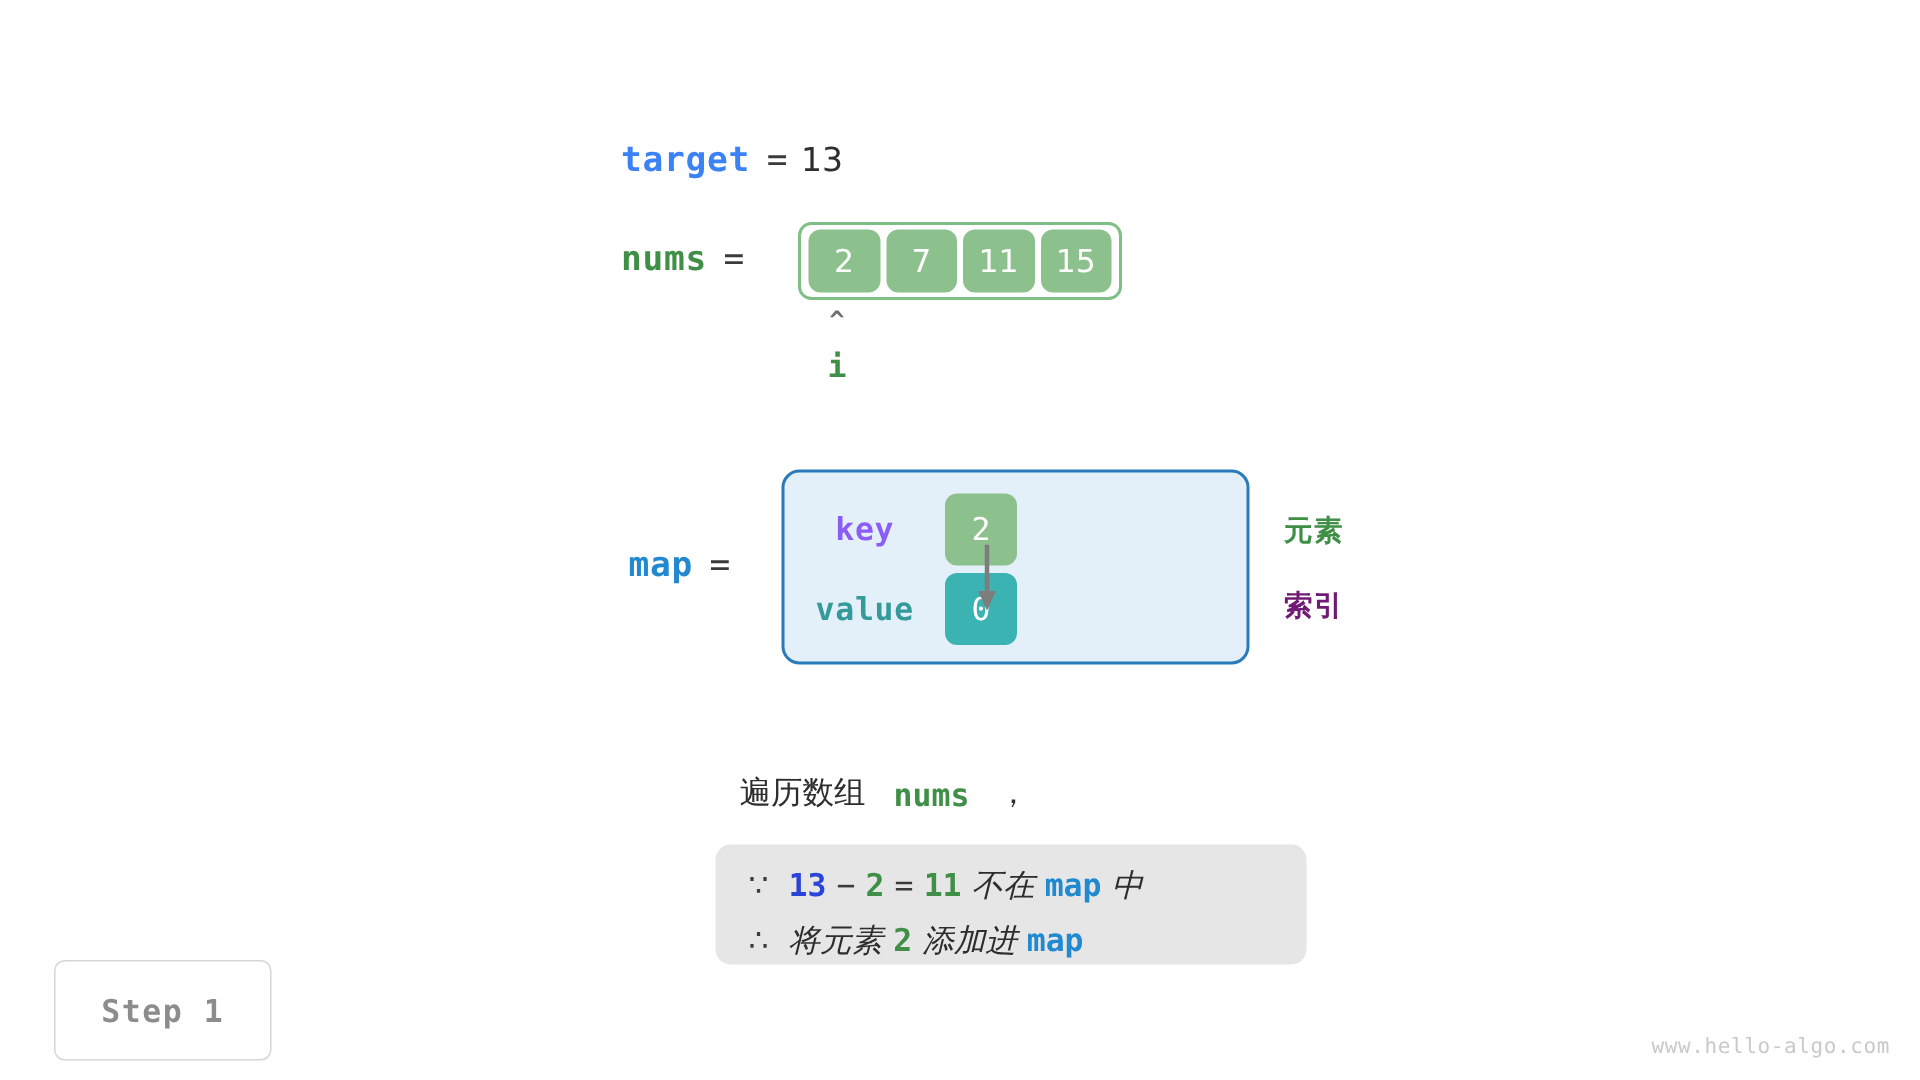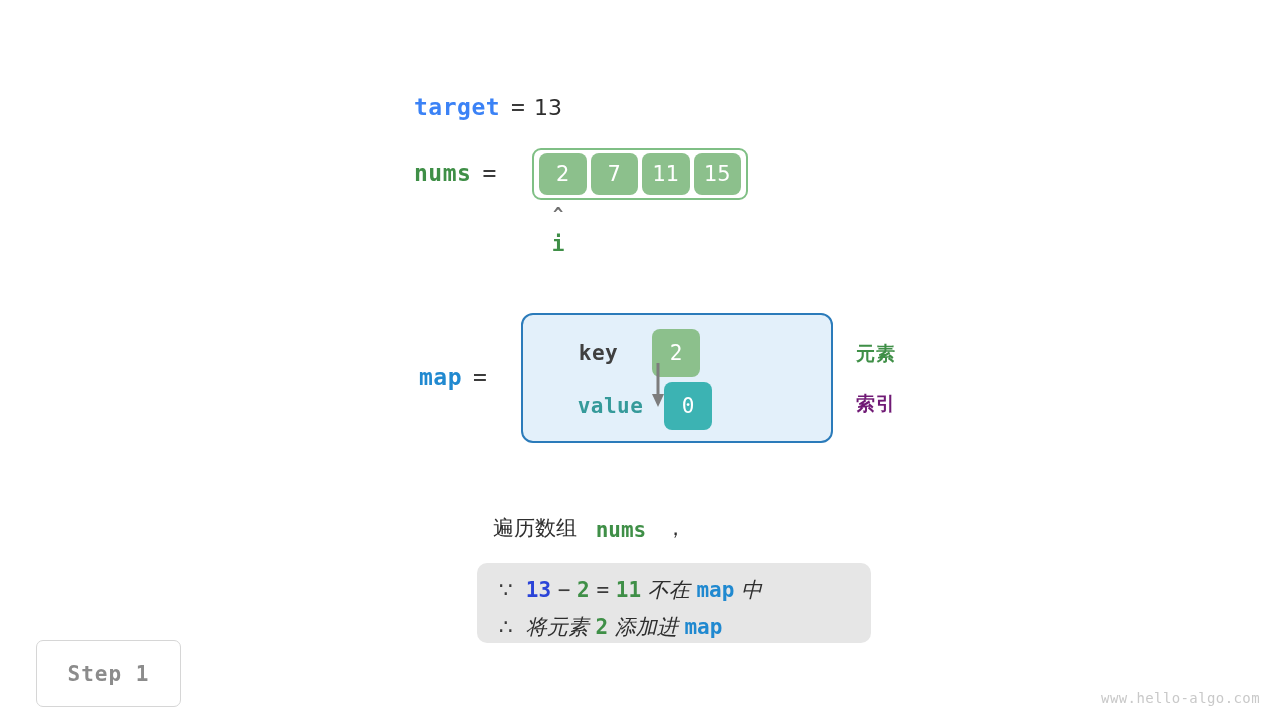--- a/index.html
+++ b/index.html
@@ -163,22 +163,22 @@
   #map-row-key   { top: 12px; }
   #map-row-value { top: 65px; }
 
   .map-row-label {
     width: 107px;
     text-align: center;
     font-size: 21px;
     font-weight: bold;
     letter-spacing: 0.5px;
   }
-  #label-key   { color: #404040; margin-left: 22px; }
-  #label-value { color: #359a9a; margin-left: 34px; }
+  #label-key   { color: #8b5cf6; }
+  #label-value { color: #359a9a; }
 
   .map-cell {
     width: 48px;
     height: 48px;
     border-radius: 8px;
     color: #ffffff;
     font-size: 21px;
     display: flex;
     align-items: center;
     justify-content: center;

